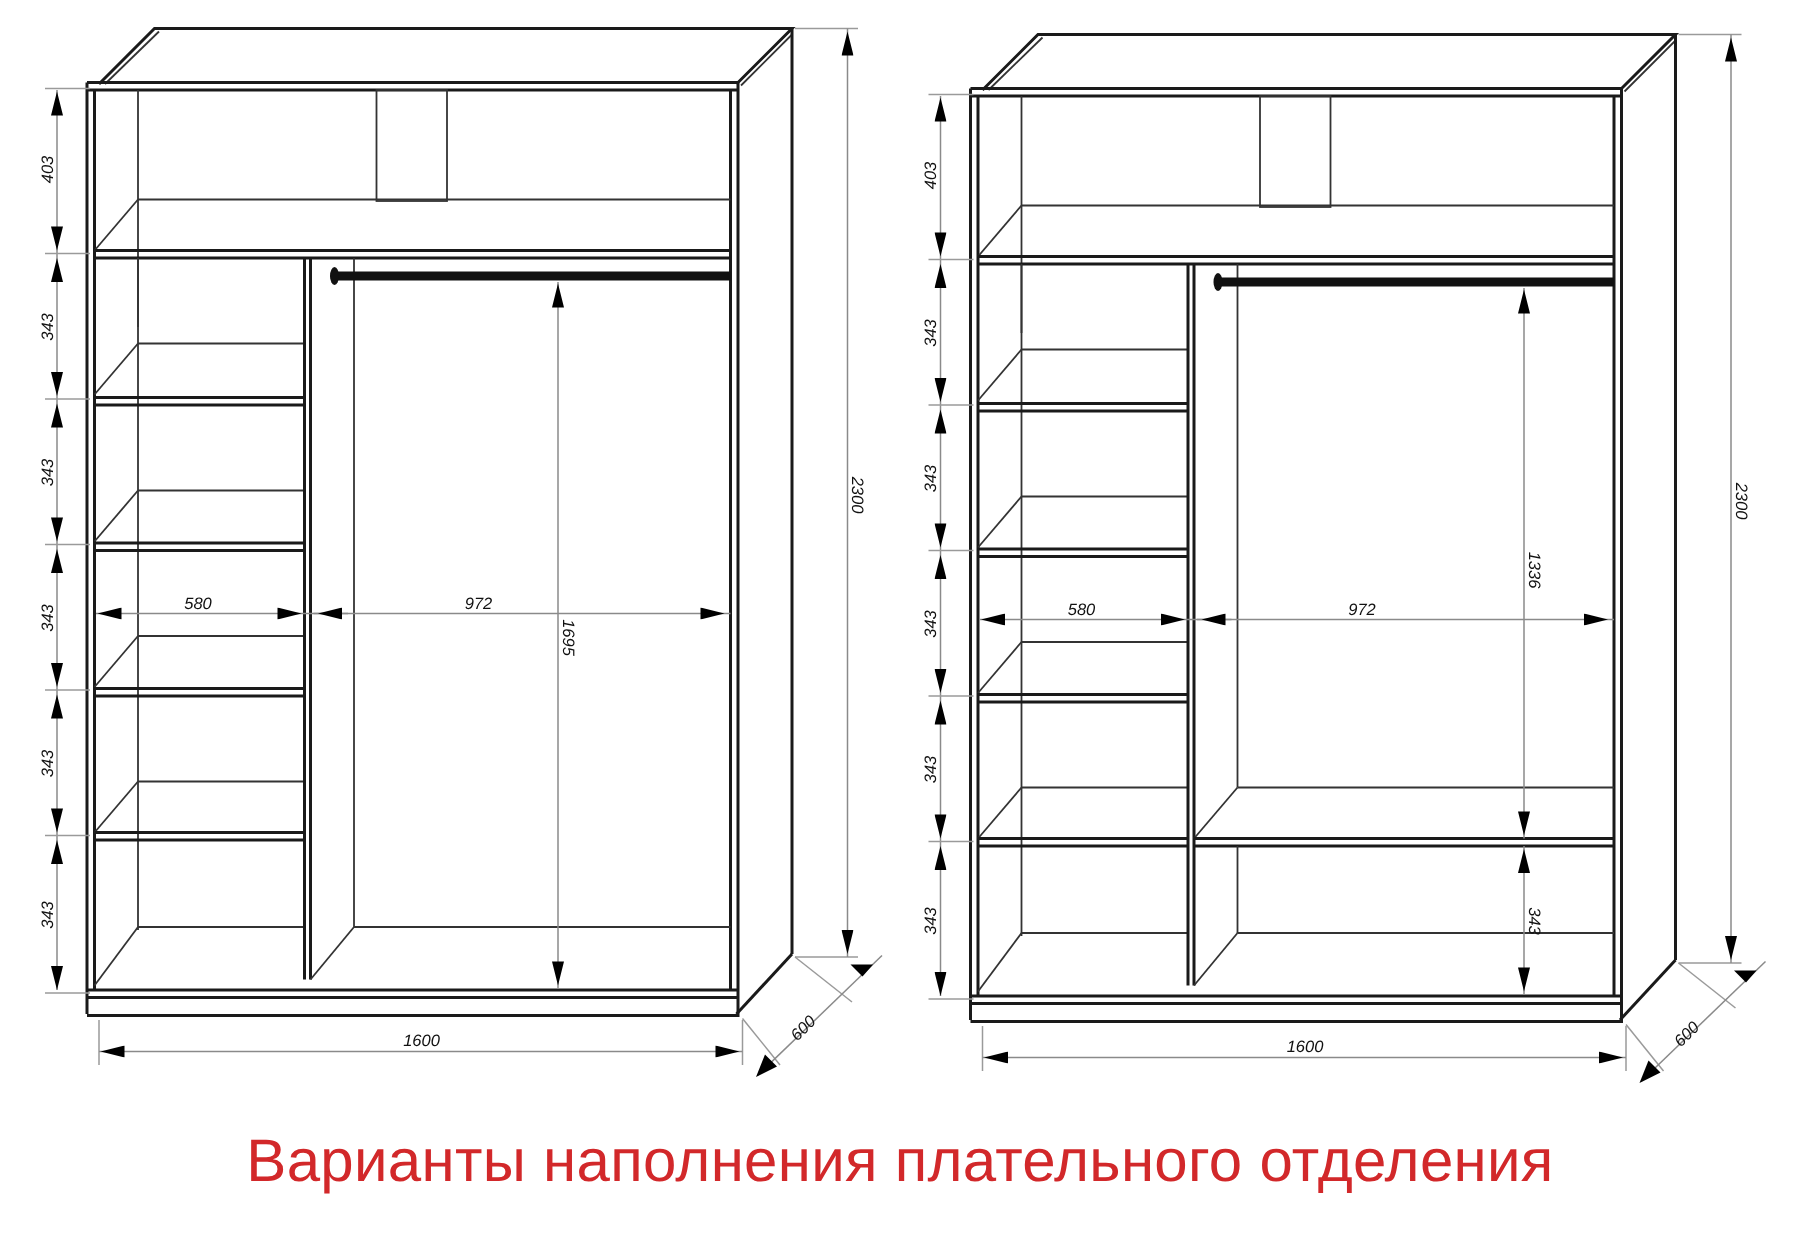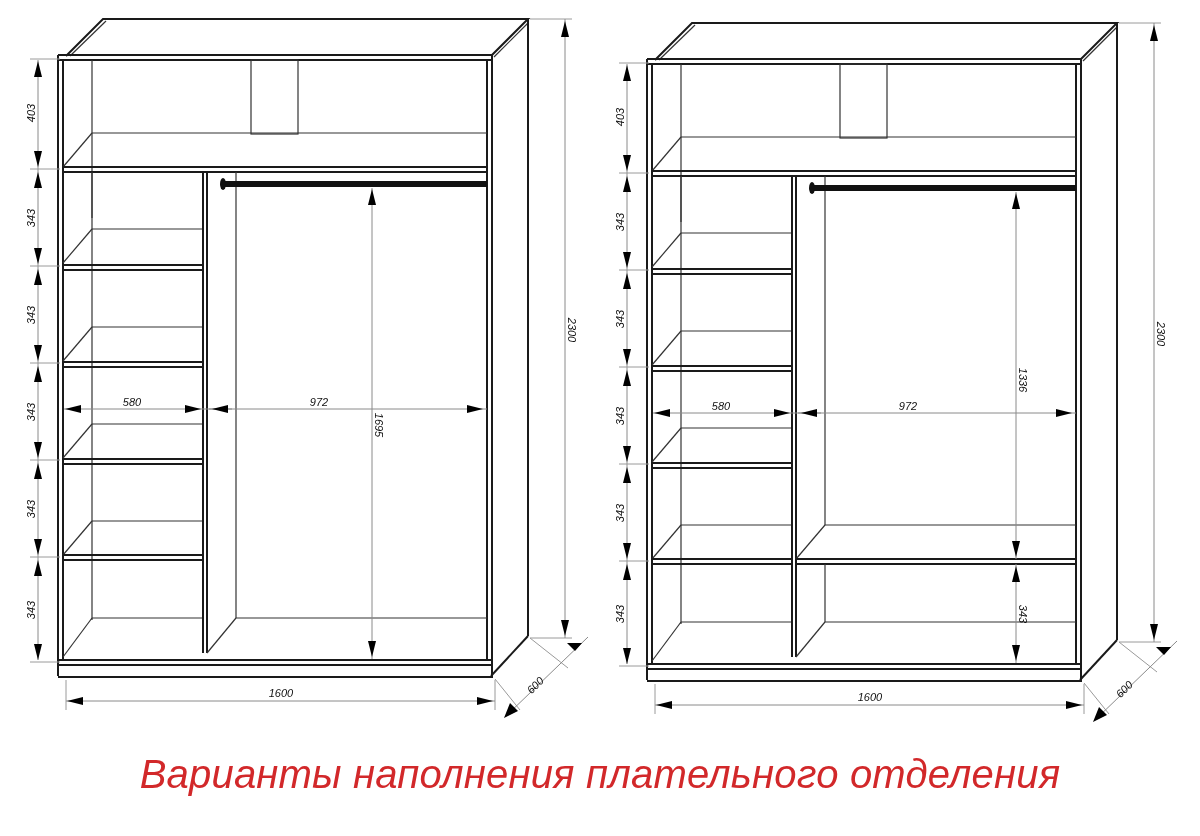--- a/index.html
+++ b/index.html
@@ -5,21 +5,21 @@
   html,body{margin:0;padding:0;background:#ffffff;}
   body{width:1200px;height:836px;position:relative;overflow:hidden;font-family:"Liberation Sans",sans-serif;}
   svg{position:absolute;left:0;top:0;}
   .ln{stroke:#1a1a1a;stroke-width:2;fill:none;}
   .thin{stroke:#333;stroke-width:1.2;fill:none;}
   .dim{stroke:#8a8a8a;stroke-width:1;fill:none;}
   .ext{stroke:#9a9a9a;stroke-width:1;fill:none;}
   .arr{fill:#000;}
   .rod{stroke:#111;stroke-width:6;stroke-linecap:butt;}
   .dt{font-family:"Liberation Sans",sans-serif;font-style:italic;font-size:11px;fill:#111;}
-  .caption{position:absolute;left:0;width:1200px;top:752px;text-align:center;color:#d2282a;font-family:"Liberation Sans",sans-serif;font-size:40px;letter-spacing:0.2px;font-style:italic;}
+  .caption{position:absolute;left:0;width:1200px;top:752px;text-align:center;color:#d2282a;font-family:"Liberation Sans",sans-serif;font-size:40px;letter-spacing:0.2px;}
 </style>
 </head>
 <body>
 
 <svg width="1200" height="836" viewBox="0 0 1200 836">
   <defs>
     <symbol id="aUp" viewBox="0 0 10 20">
         <polygon points="5,0 10,20 0,20" class="arr"></polygon>
       </symbol>
     <symbol id="aDn" viewBox="0 0 10 20">

